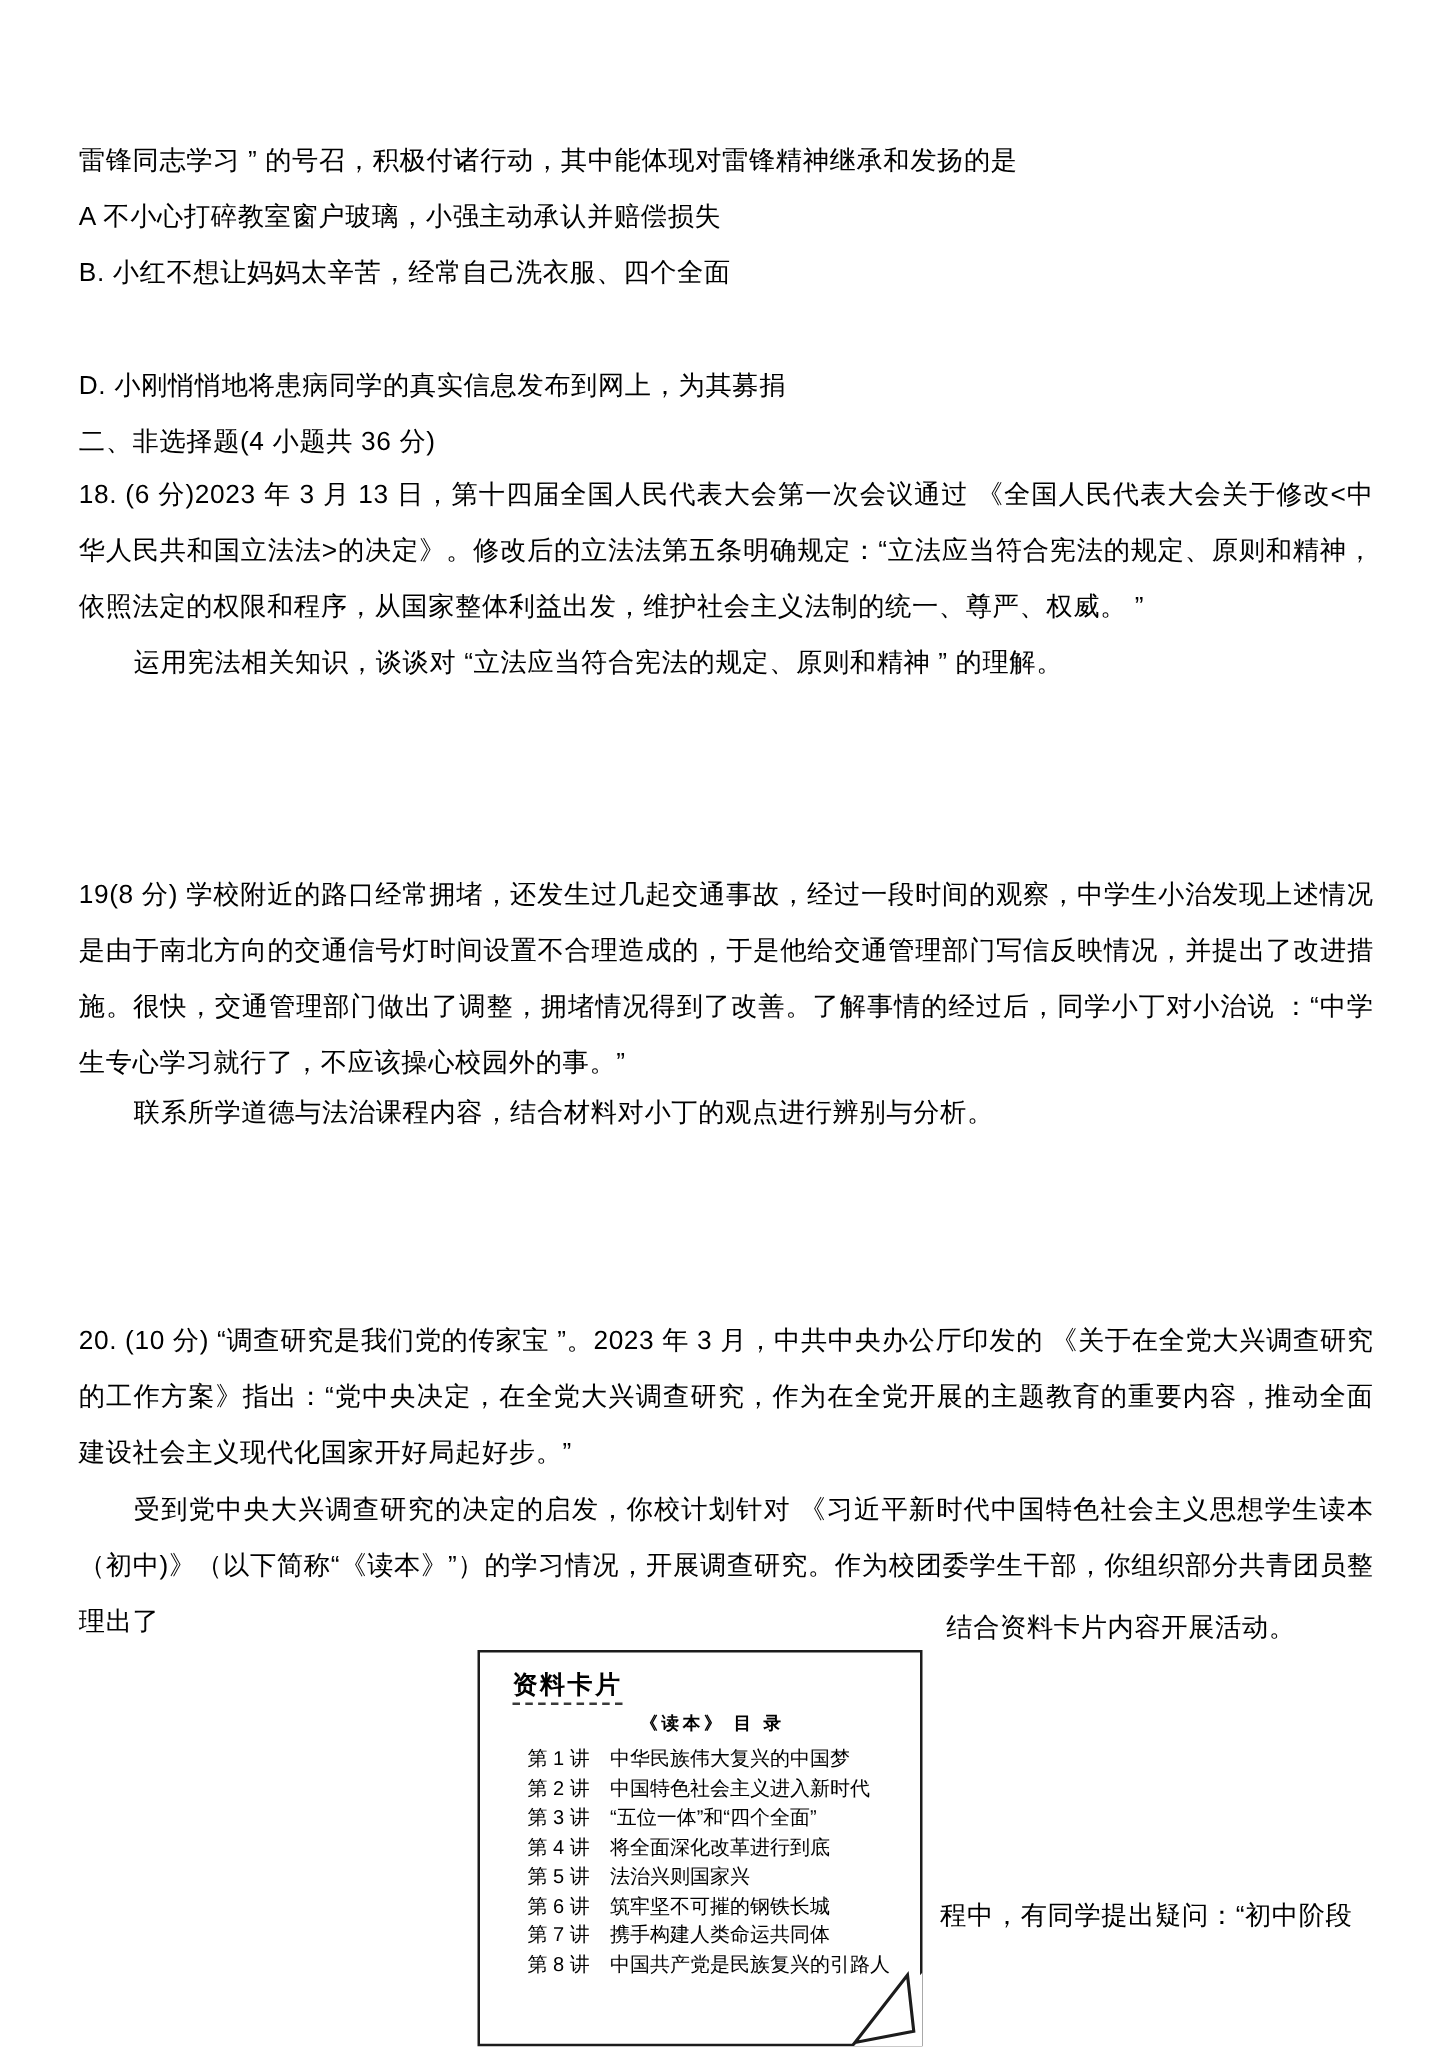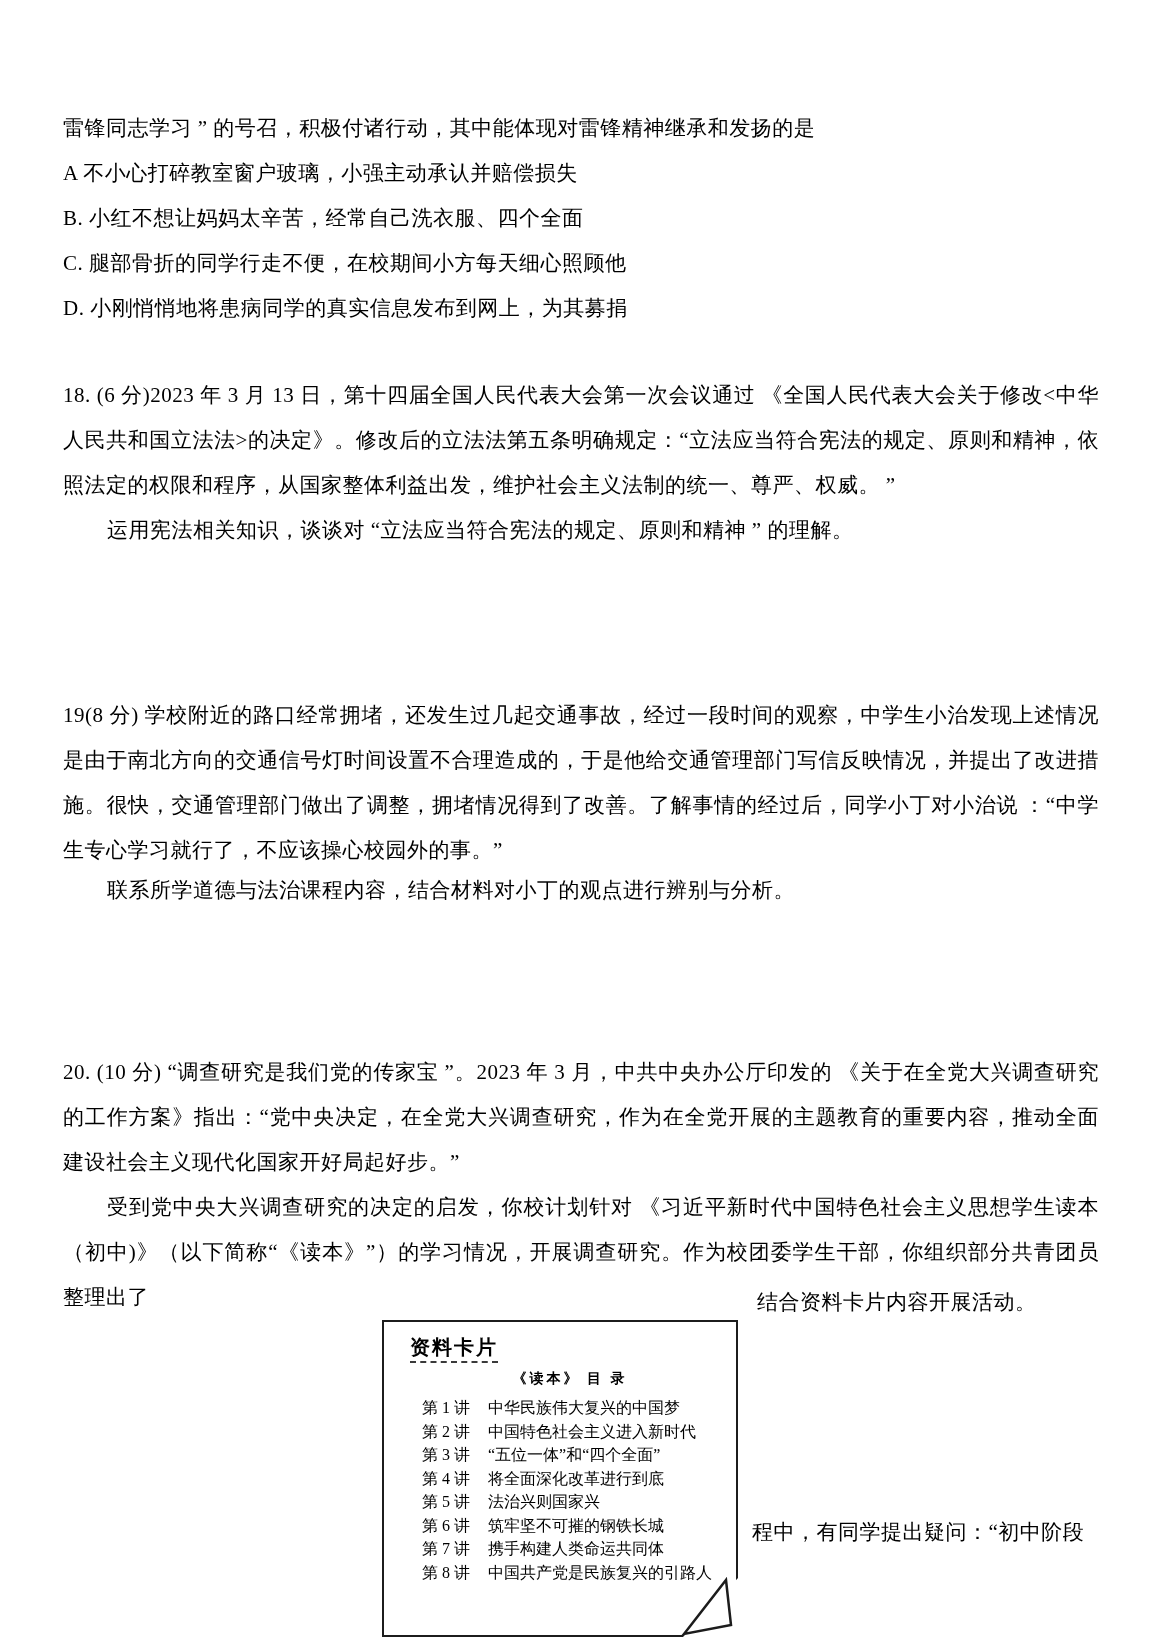--- a/index.html
+++ b/index.html
@@ -2,21 +2,21 @@
 <html><head>
 <meta charset="utf-8">
 <style>
   html,body { margin:0; padding:0; background:#ffffff; }
   .page {
     position:relative;
     width:1158px;
     height:1638px;
     background:#ffffff;
     color:#000000;
-    font-family:Liberation Serif, serif;
+    font-family:Liberation Sans, sans-serif;
     overflow:hidden;
   }
   .para, .line {
     position:absolute;
     left:63px;
     width:1036px;
     margin:0;
     font-size:21px;
     line-height:45px;
     letter-spacing:0.5px;
@@ -65,23 +65,23 @@
   }
 </style>
 </head>
 <body>
 
 <div class="page">
 
   <p class="line" style="top:106px">雷锋同志学习 ” 的号召，积极付诸行动，其中能体现对雷锋精神继承和发扬的是</p>
   <p class="line" style="top:151px">A 不小心打碎教室窗户玻璃，小强主动承认并赔偿损失</p>
   <p class="line" style="top:196px">B. 小红不想让妈妈太辛苦，经常自己洗衣服、四个全面</p>
-  <p class="line" style="top:241px">C. 腿部骨折的同学行走不便，在校期间小方每天细心照顾他</p>
   <p class="line" style="top:286px">D. 小刚悄悄地将患病同学的真实信息发布到网上，为其募捐</p>
 
+  <p class="line" style="top:331px">二、非选择题(4 小题共 36 分)</p>
 
   <p class="para" style="top:373px">18. (6 分)2023 年 3 月 13 日，第十四届全国人民代表大会第一次会议通过 《全国人民代表大会关于修改&lt;中华人民共和国立法法&gt;的决定》。修改后的立法法第五条明确规定：“立法应当符合宪法的规定、原则和精神，依照法定的权限和程序，从国家整体利益出发，维护社会主义法制的统一、尊严、权威。 ”</p>
   <p class="para indent" style="top:508px">运用宪法相关知识，谈谈对 “立法应当符合宪法的规定、原则和精神 ” 的理解。</p>
 
   <p class="para" style="top:693px">19(8 分) 学校附近的路口经常拥堵，还发生过几起交通事故，经过一段时间的观察，中学生小治发现上述情况是由于南北方向的交通信号灯时间设置不合理造成的，于是他给交通管理部门写信反映情况，并提出了改进措施。很快，交通管理部门做出了调整，拥堵情况得到了改善。了解事情的经过后，同学小丁对小治说 ：“中学生专心学习就行了，不应该操心校园外的事。”</p>
   <p class="para indent" style="top:868px">联系所学道德与法治课程内容，结合材料对小丁的观点进行辨别与分析。</p>
 
   <p class="para" style="top:1050px">20. (10 分) “调查研究是我们党的传家宝 ”。2023 年 3 月，中共中央办公厅印发的 《关于在全党大兴调查研究的工作方案》指出：“党中央决定，在全党大兴调查研究，作为在全党开展的主题教育的重要内容，推动全面建设社会主义现代化国家开好局起好步。”</p>
   <p class="para indent" style="top:1185px">受到党中央大兴调查研究的决定的启发，你校计划针对 《习近平新时代中国特色社会主义思想学生读本（初中)》（以下简称“《读本》”）的学习情况，开展调查研究。作为校团委学生干部，你组织部分共青团员整理出了</p>
 

